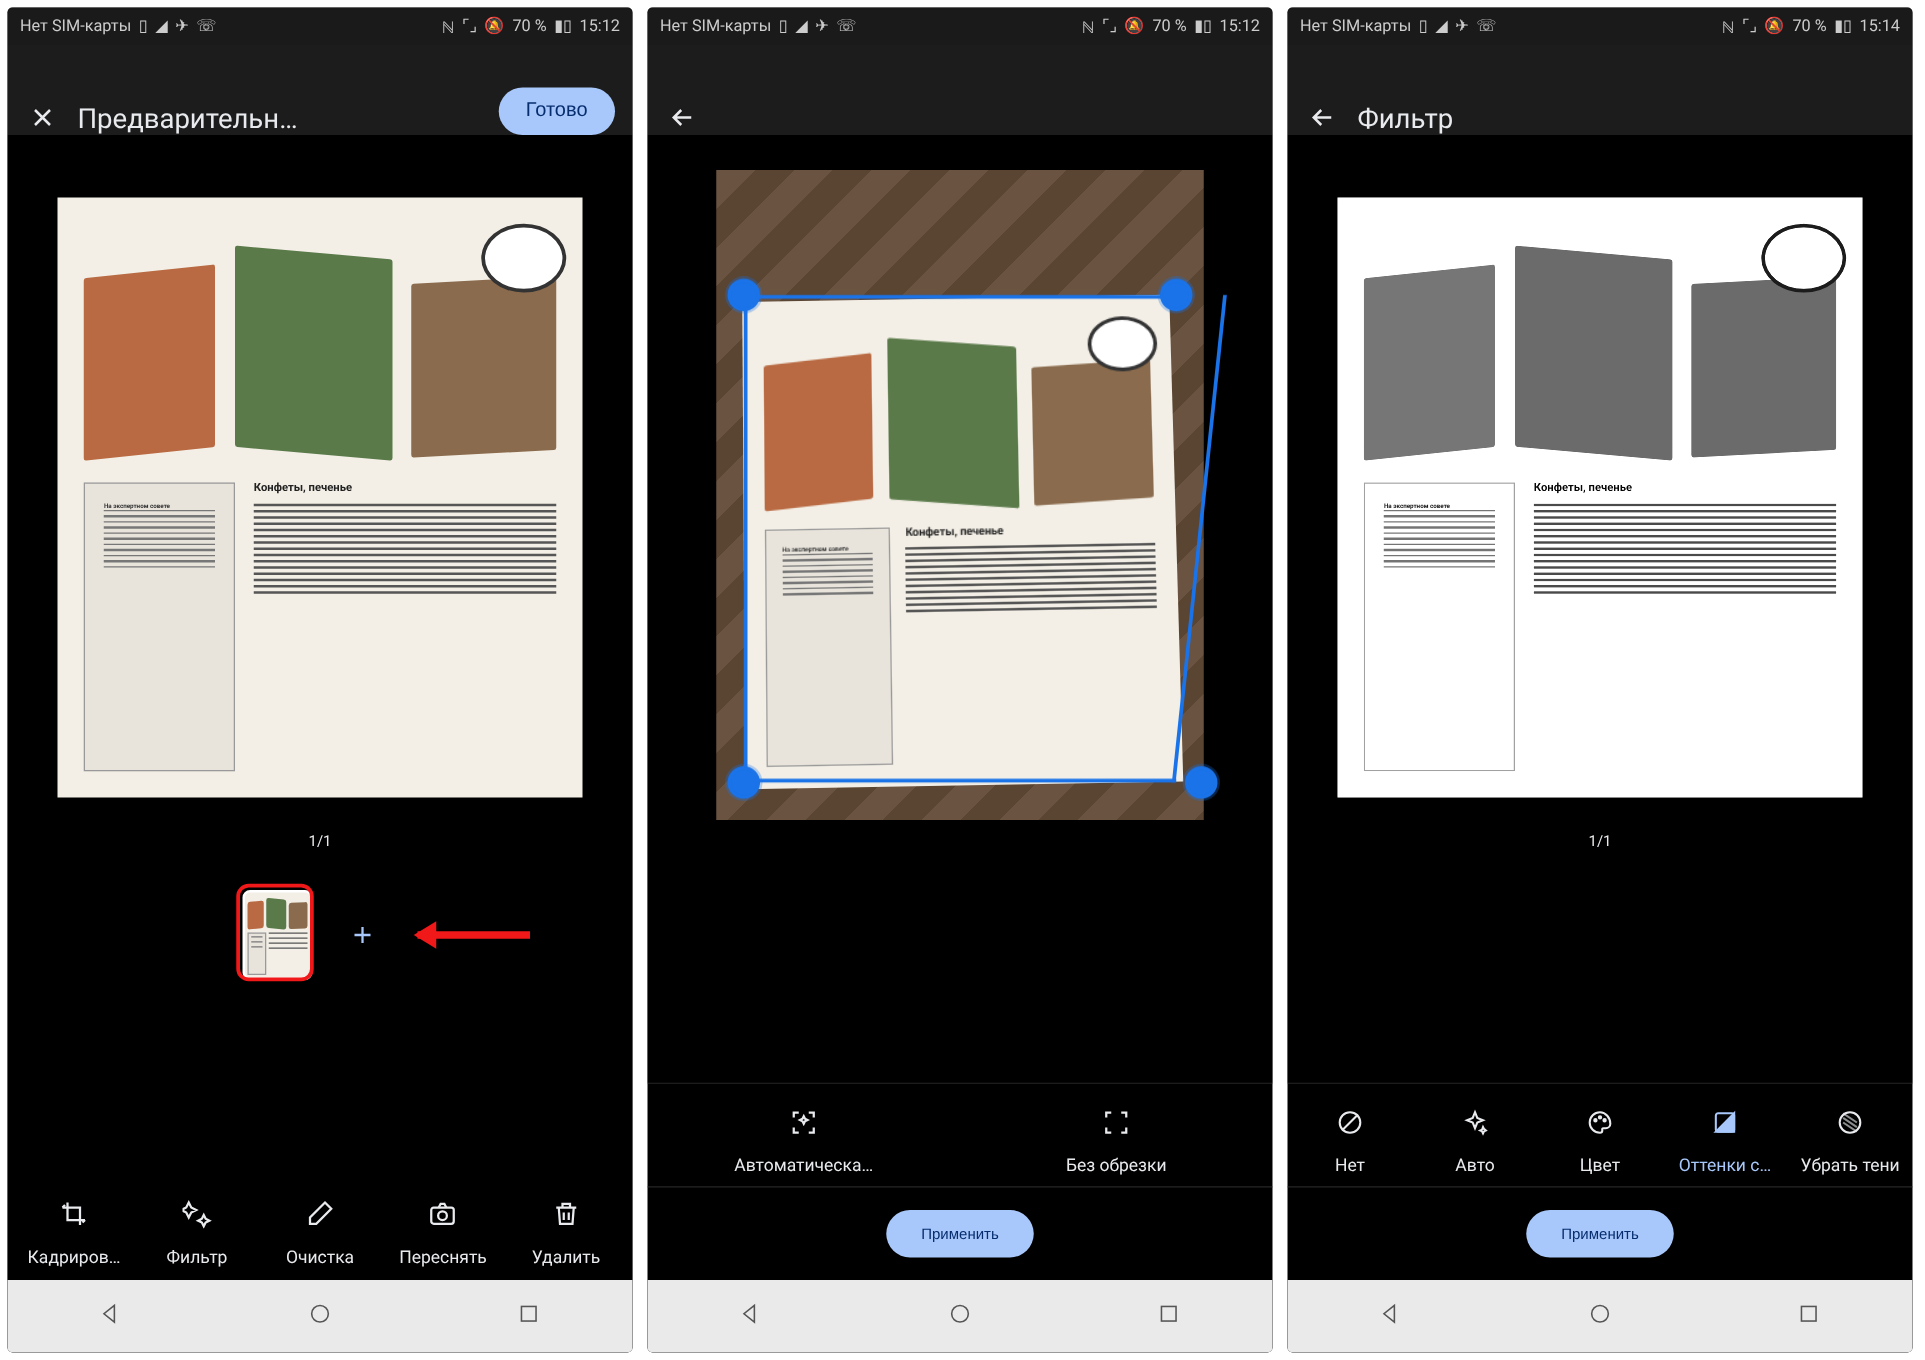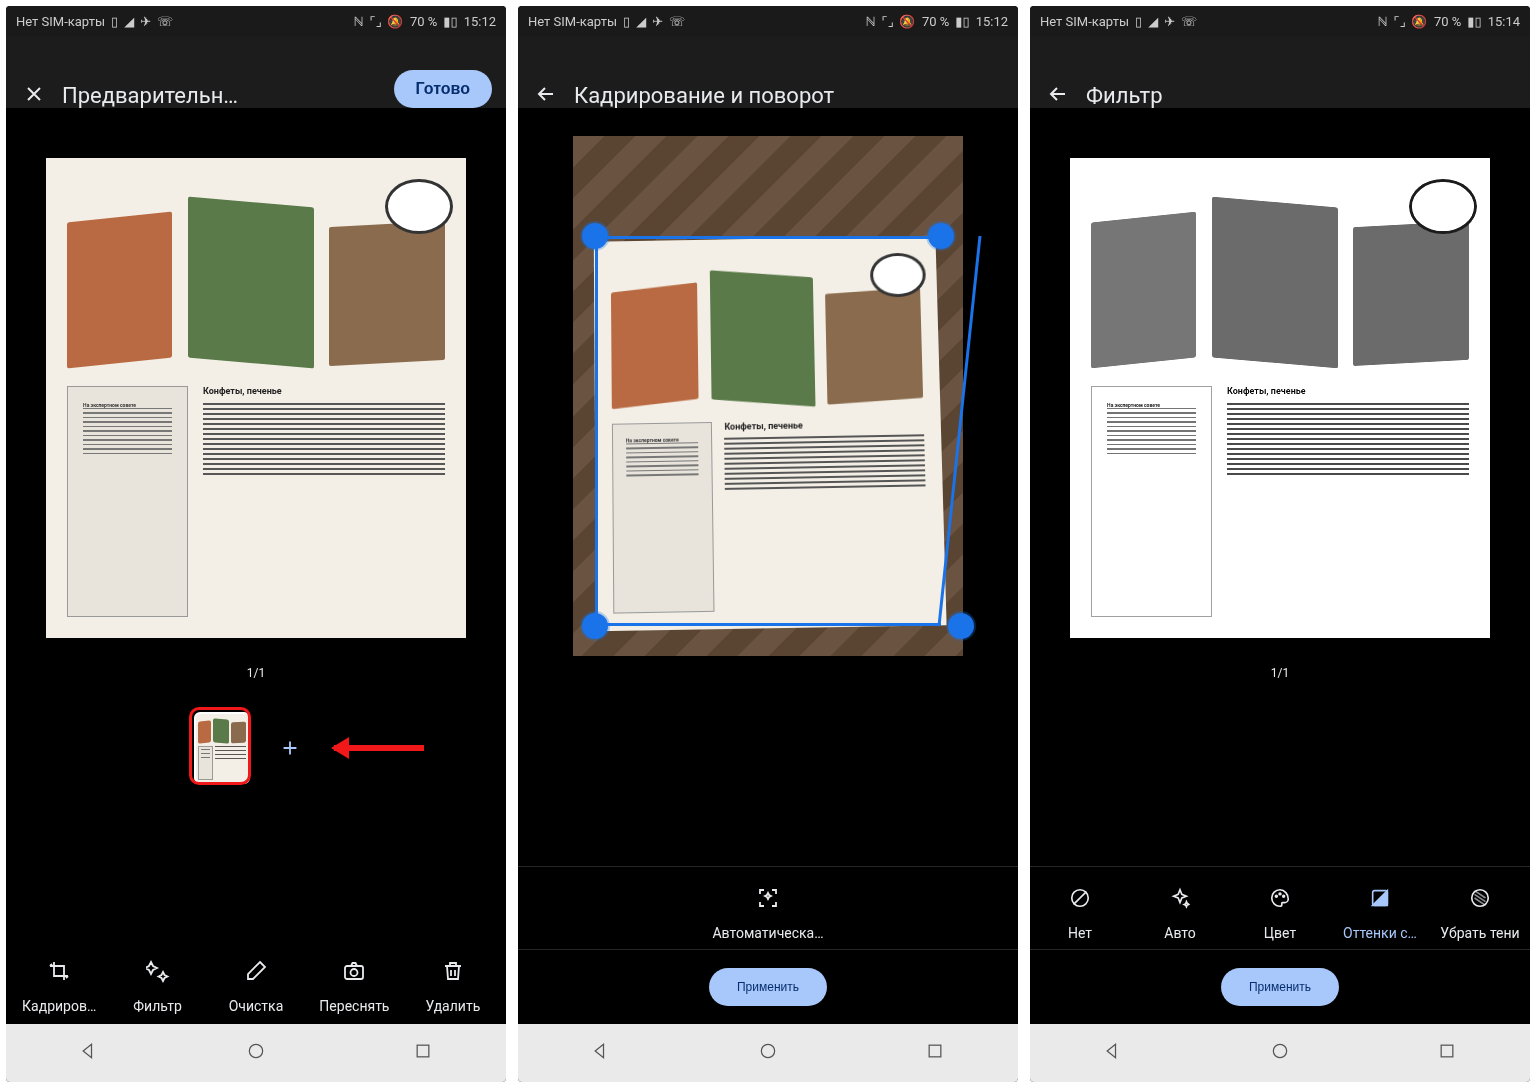--- a/index.html
+++ b/index.html
@@ -51,21 +51,21 @@
     text-overflow: ellipsis;
   }
   .header-icon { width: 28px; height: 28px; display:flex; align-items:center; justify-content:center; cursor: pointer;}
   .done-btn {
     background: #a8c7fa;
     color: #062e6f;
     border: none;
     border-radius: 22px;
     padding: 10px 22px;
     font-size: 16px;
-    font-weight: 700;
+    font-weight: 400;
     cursor: pointer;
   }
   .content {
     flex: 1;
     background: #000;
     display: flex;
     flex-direction: column;
     align-items: center;
     position: relative;
   }
@@ -464,21 +464,20 @@
       <span>▮▯</span>
       <span>15:12</span>
     </div>
   </div>
   <div class="app-header">
     <div class="header-icon">
       <svg viewBox="0 0 24 24" width="24" height="24" fill="none" stroke="#e8eaed" stroke-width="2">
           <path d="M19 12H5M11 18l-6-6 6-6"></path>
         </svg>
     </div>
-    <div class="title">Кадрирование и поворот</div>
   </div>
   <div class="content">
     <div class="crop-area">
       <div class="crop-doc">
         <div class="doc-page">
           <div class="doc-images">
               <div class="pkg pkg1"></div>
               <div class="pkg pkg2"></div>
               <div class="pkg pkg3"></div>
               <div class="globe-corner"></div>
@@ -532,20 +531,28 @@
   <div class="filter-tool-row">
     <div class="tool">
       <div class="tool-icon">
           <svg viewBox="0 0 24 24" width="24" height="24" fill="none" stroke="#e8eaed" stroke-width="1.8">
             <path d="M4 8V4h4M20 8V4h-4M4 16v4h4M20 16v4h-4"></path>
             <path d="M12 7l1 2 2 1-2 1-1 2-1-2-2-1 2-1z"></path>
           </svg>
         </div>
       <span class="label">Автоматическа…</span>
     </div>
+    <div class="tool">
+      <div class="tool-icon">
+          <svg viewBox="0 0 24 24" width="24" height="24" fill="none" stroke="#e8eaed" stroke-width="1.8">
+            <path d="M4 8V4h4M20 8V4h-4M4 16v4h4M20 16v4h-4"></path>
+          </svg>
+        </div>
+      <span class="label">Без обрезки</span>
+    </div>
   </div>
   <div class="apply-row">
     <button class="apply-btn">Применить</button>
   </div>
   <div class="nav-bar">
     <span class="nav-shape"><svg width="20" height="20" viewBox="0 0 24 24" fill="none" stroke="#555" stroke-width="1.5">
           <path d="M15 4 5 12l10 8z"></path>
         </svg></span>
     <span class="nav-shape"><svg width="20" height="20" viewBox="0 0 24 24" fill="none" stroke="#555" stroke-width="1.5">
           <circle cx="12" cy="12" r="8"></circle>

